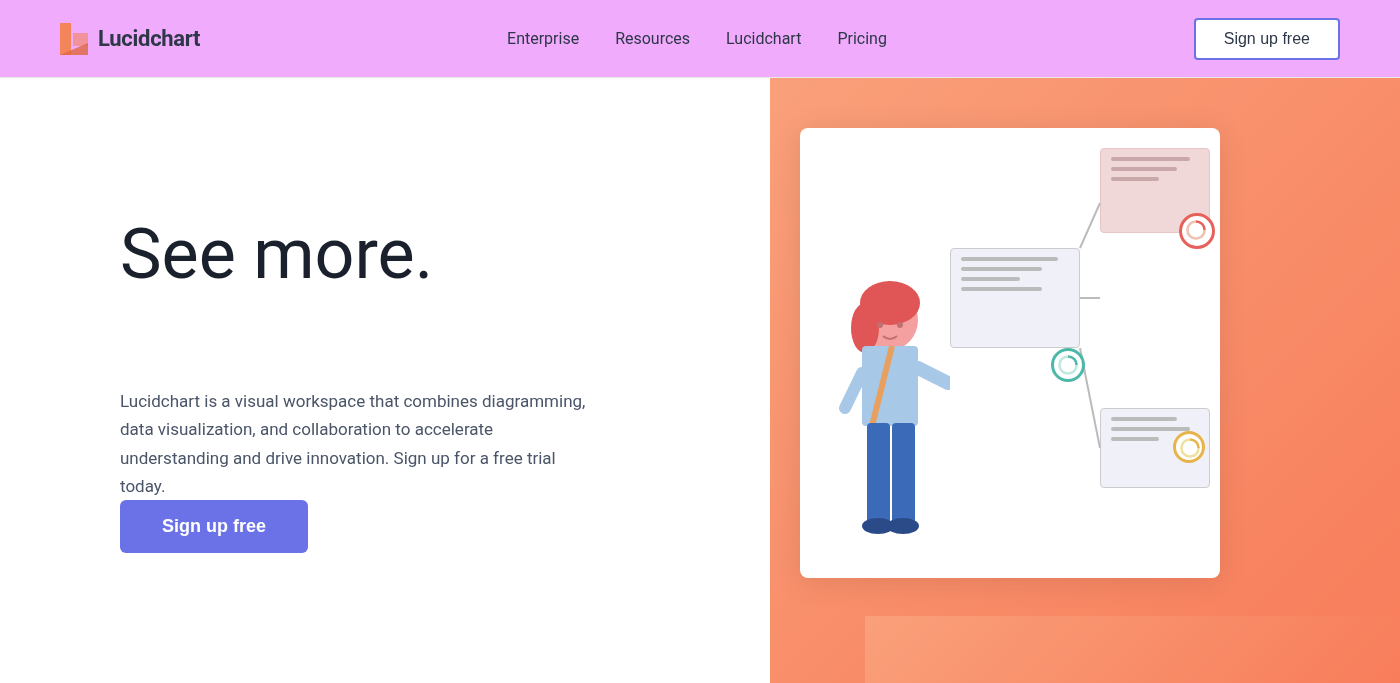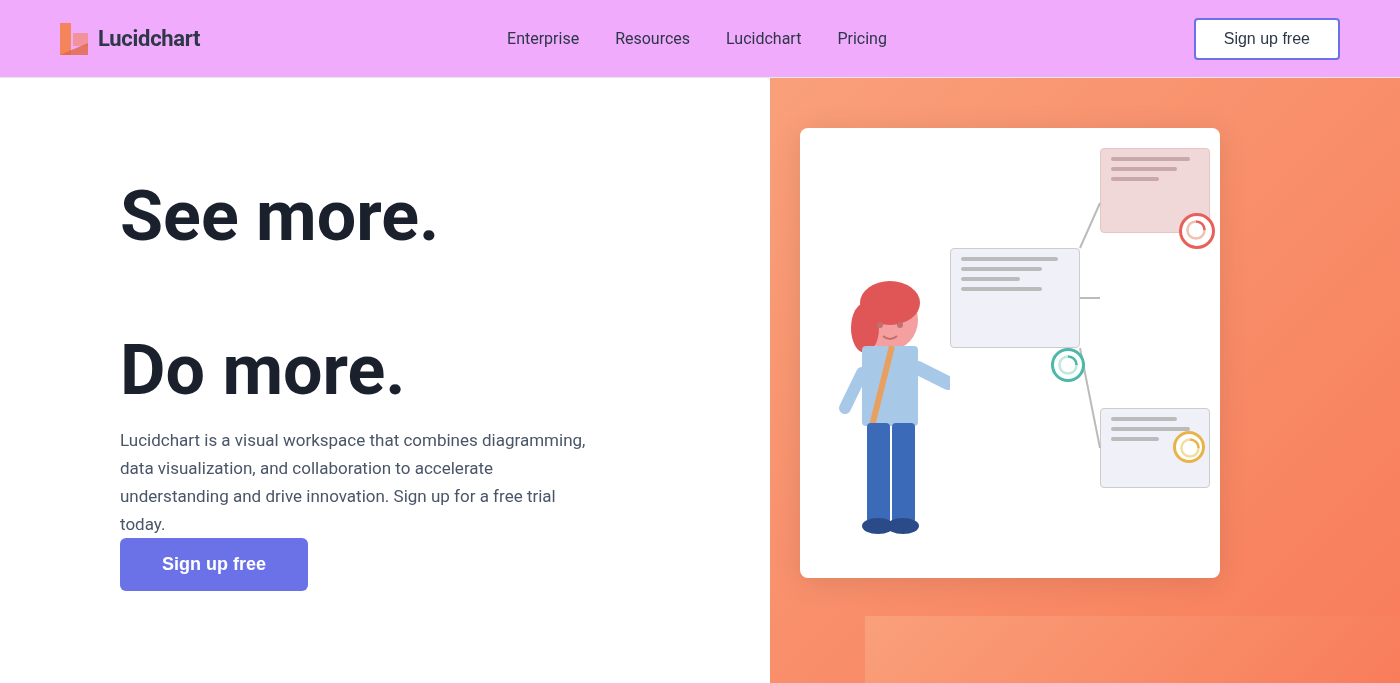--- a/index.html
+++ b/index.html
@@ -100,21 +100,21 @@
       flex: 0 0 55%;
       padding: 60px 80px 60px 120px;
       display: flex;
       flex-direction: column;
       justify-content: center;
       background: #fff;
     }
 
     .hero-title {
       font-size: 70px;
-      font-weight: 700;
+      font-weight: 400;
       color: #1a202c;
       line-height: 1.1;
       margin-bottom: 17px;
     }
 
     .hero-description {
       font-size: 17px;
       color: #4a5568;
       line-height: 1.65;
       max-width: 480px;
@@ -292,21 +292,20 @@
     <button class="btn-signup-header">Sign up free</button>
   </div>
 </header>
 
 <div class="main-content">
 
   <div class="left-section">
     <h1 class="hero-title">
       <span>See more.</span><br>
       <br>
-      <span>Do more.</span>
     </h1>
     <p class="hero-description">Lucidchart is a visual workspace that combines diagramming, data visualization, and collaboration to accelerate understanding and drive innovation. Sign up for a free trial today.</p>
     <button class="btn-signup-main">Sign up free</button>
   </div>
 
   <div class="right-section">
 
     <div class="bg-coral"></div>
 
     <div class="hero-illustration">

